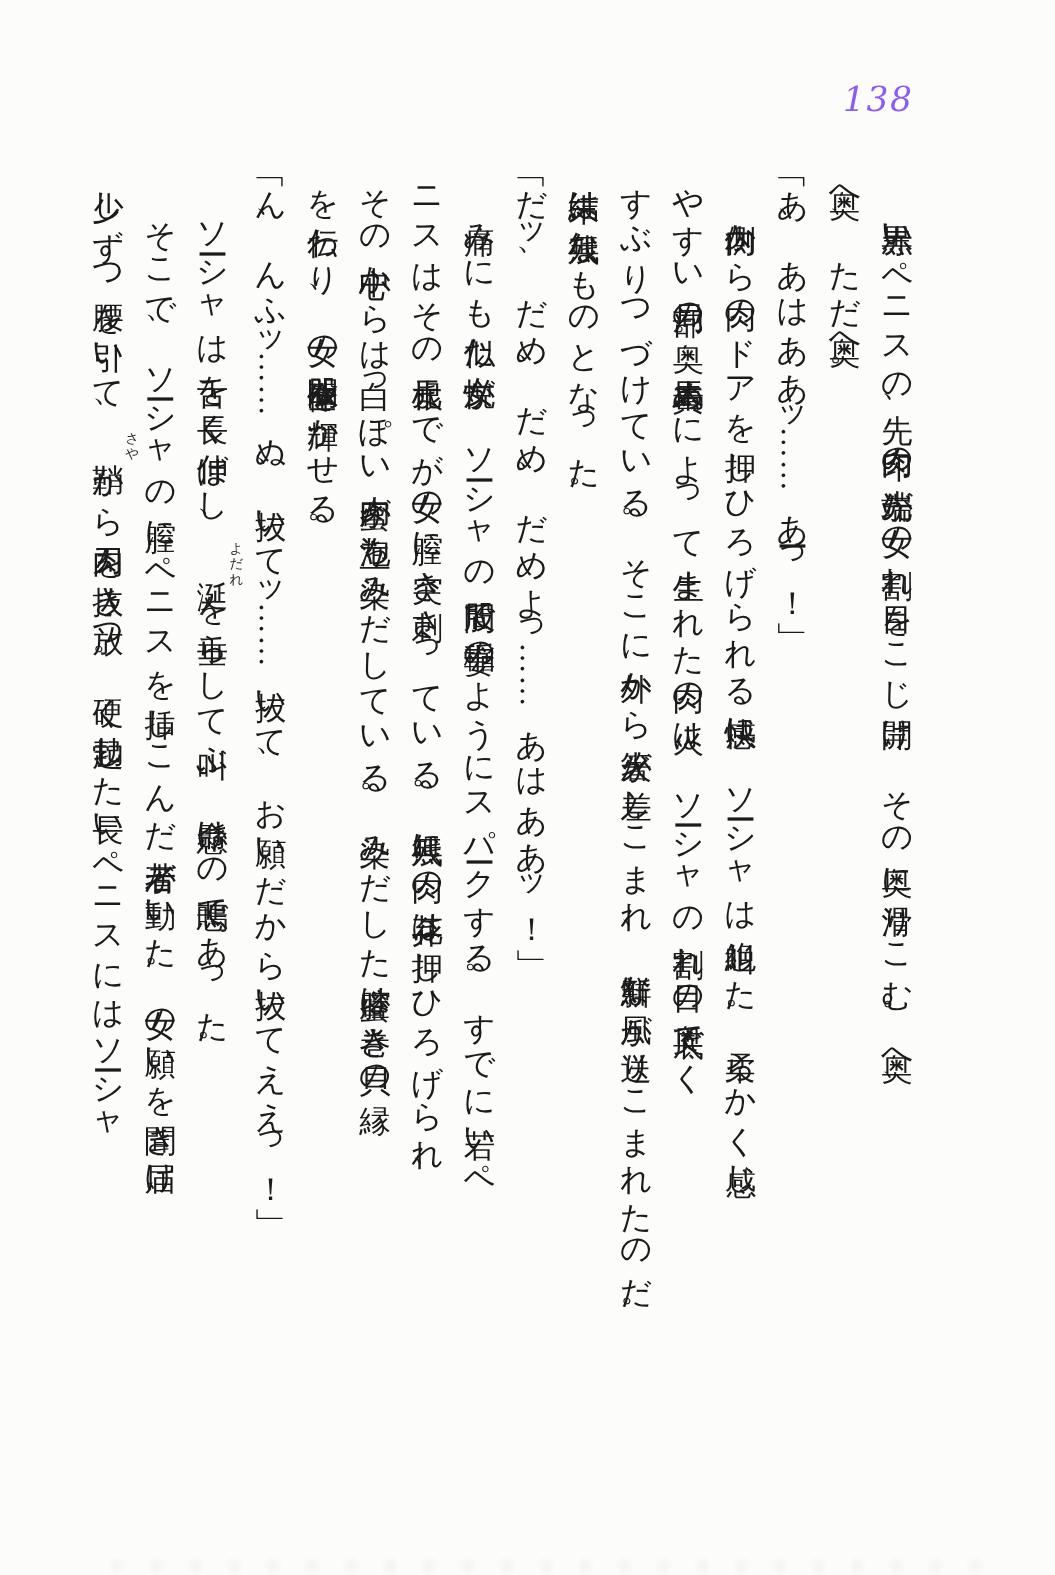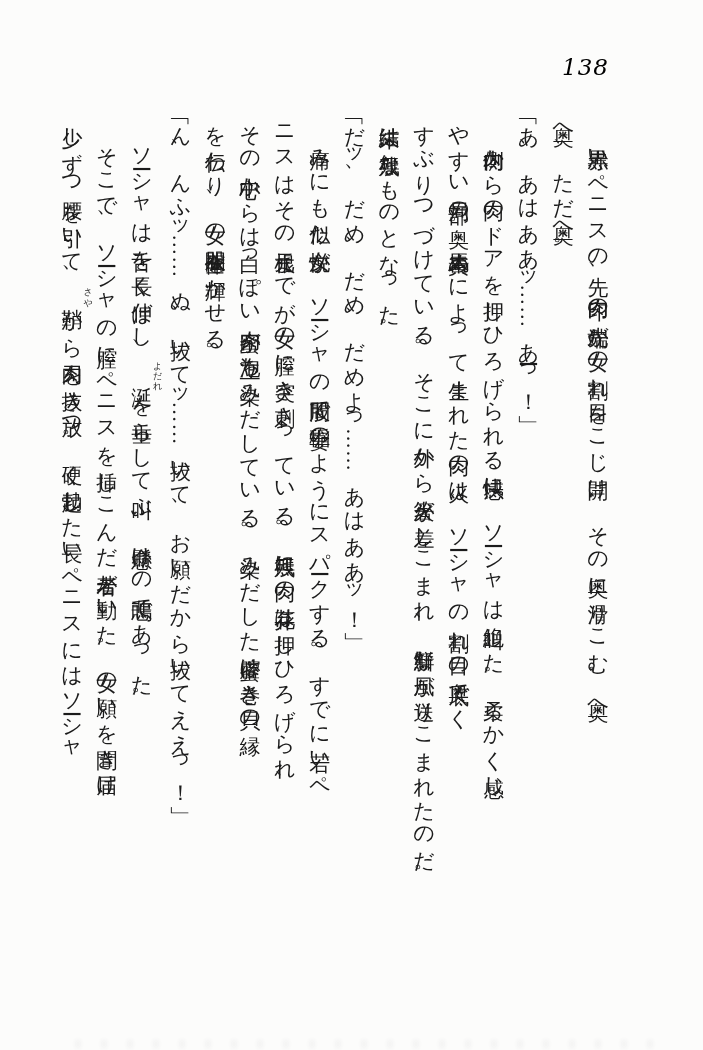--- a/index.html
+++ b/index.html
@@ -13,21 +13,21 @@
     background: #fcfcfb;
     overflow: hidden;
     font-family: "Liberation Serif", "DejaVu Serif", serif;
   }
   .page-number {
     position: absolute;
     top: 54px;
     left: 562px;
     font-size: 23px;
     font-style: italic;
-    color: #000000;
+    color: #8b5cf6;
     letter-spacing: 1px;
     font-family: "DejaVu Serif", "Liberation Serif", serif;
   }
   .text-block {
     position: absolute;
     top: 111px;
     right: 88px;
     width: 558px;
     height: 862px;
     writing-mode: vertical-rl;

